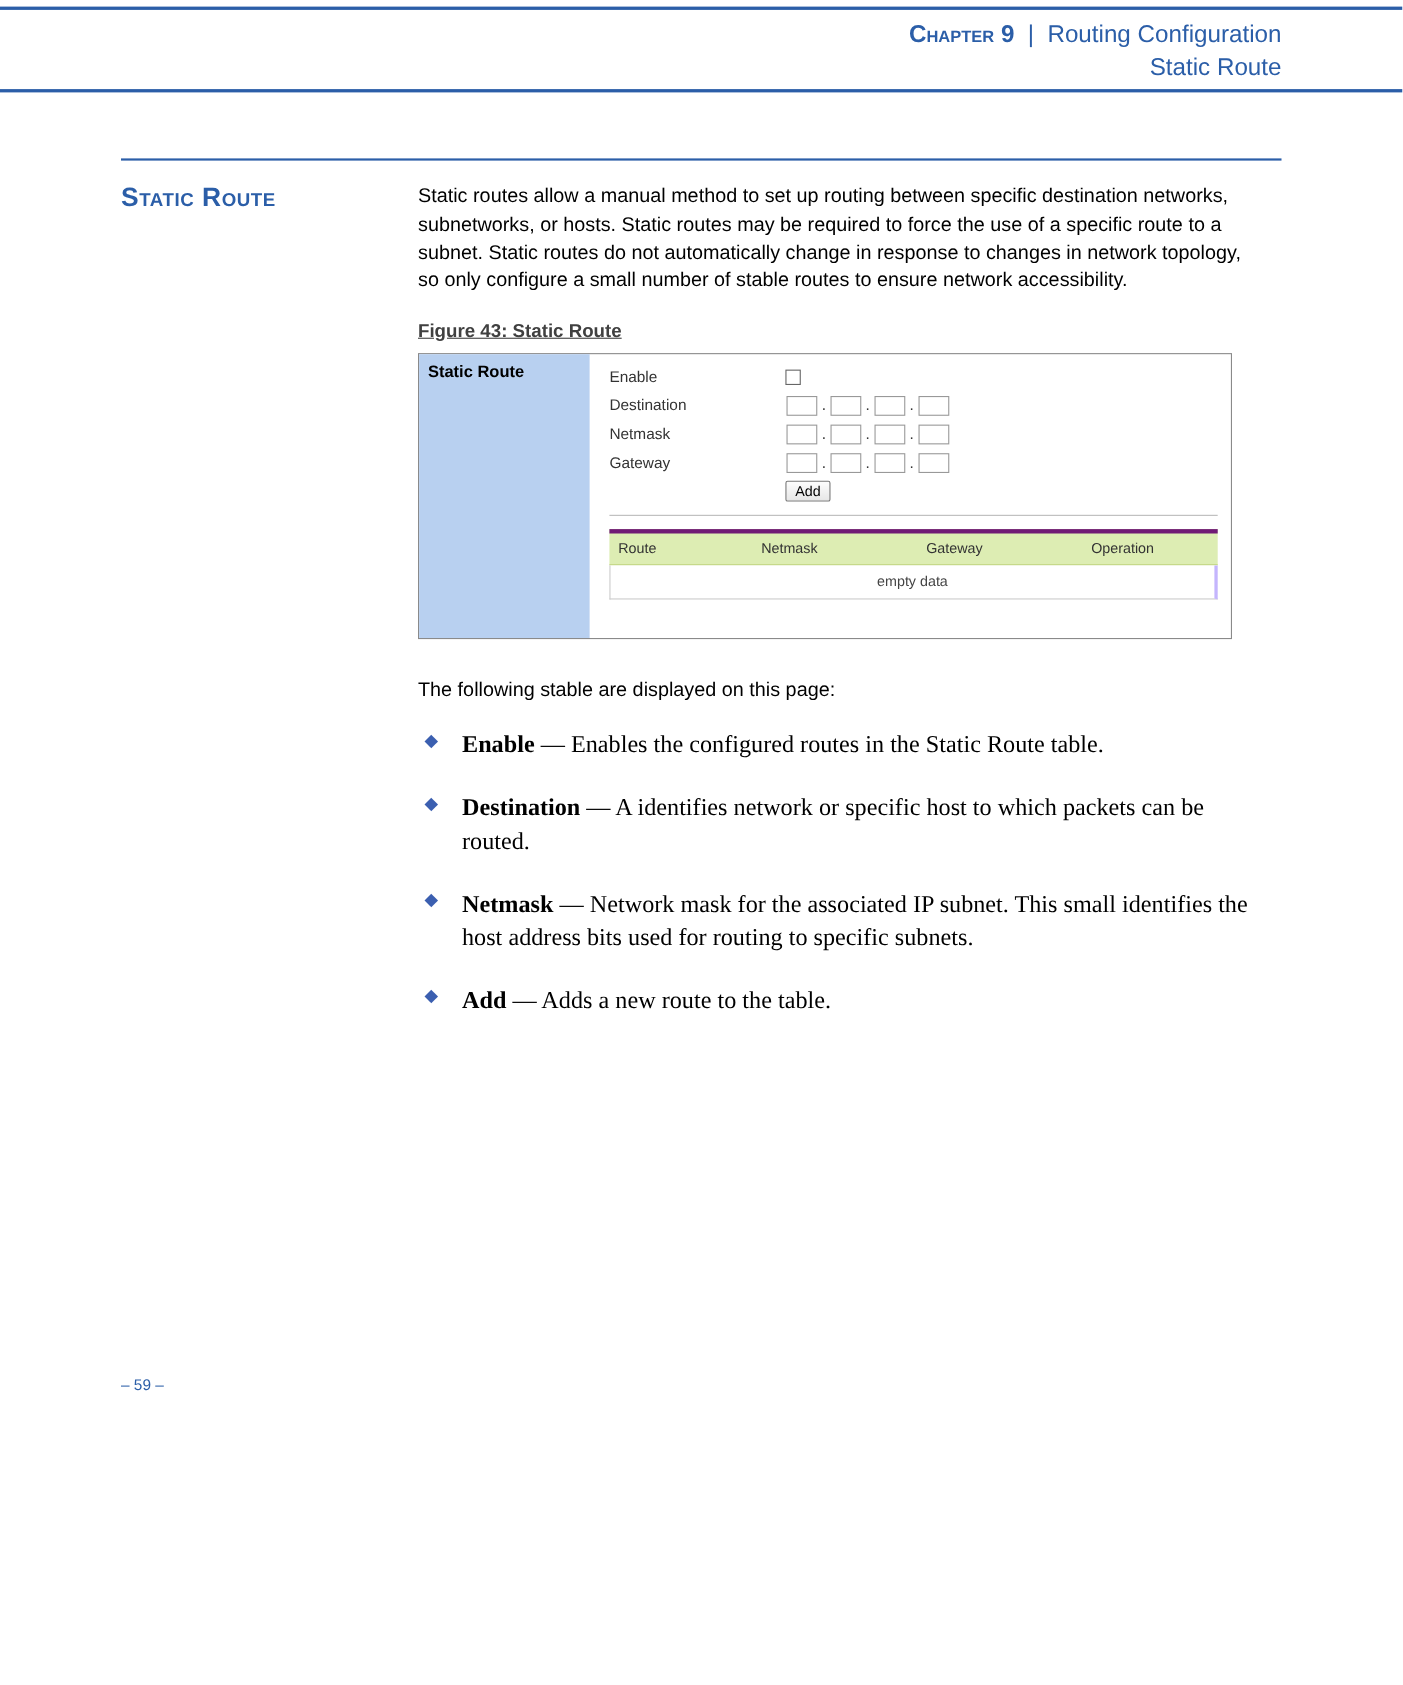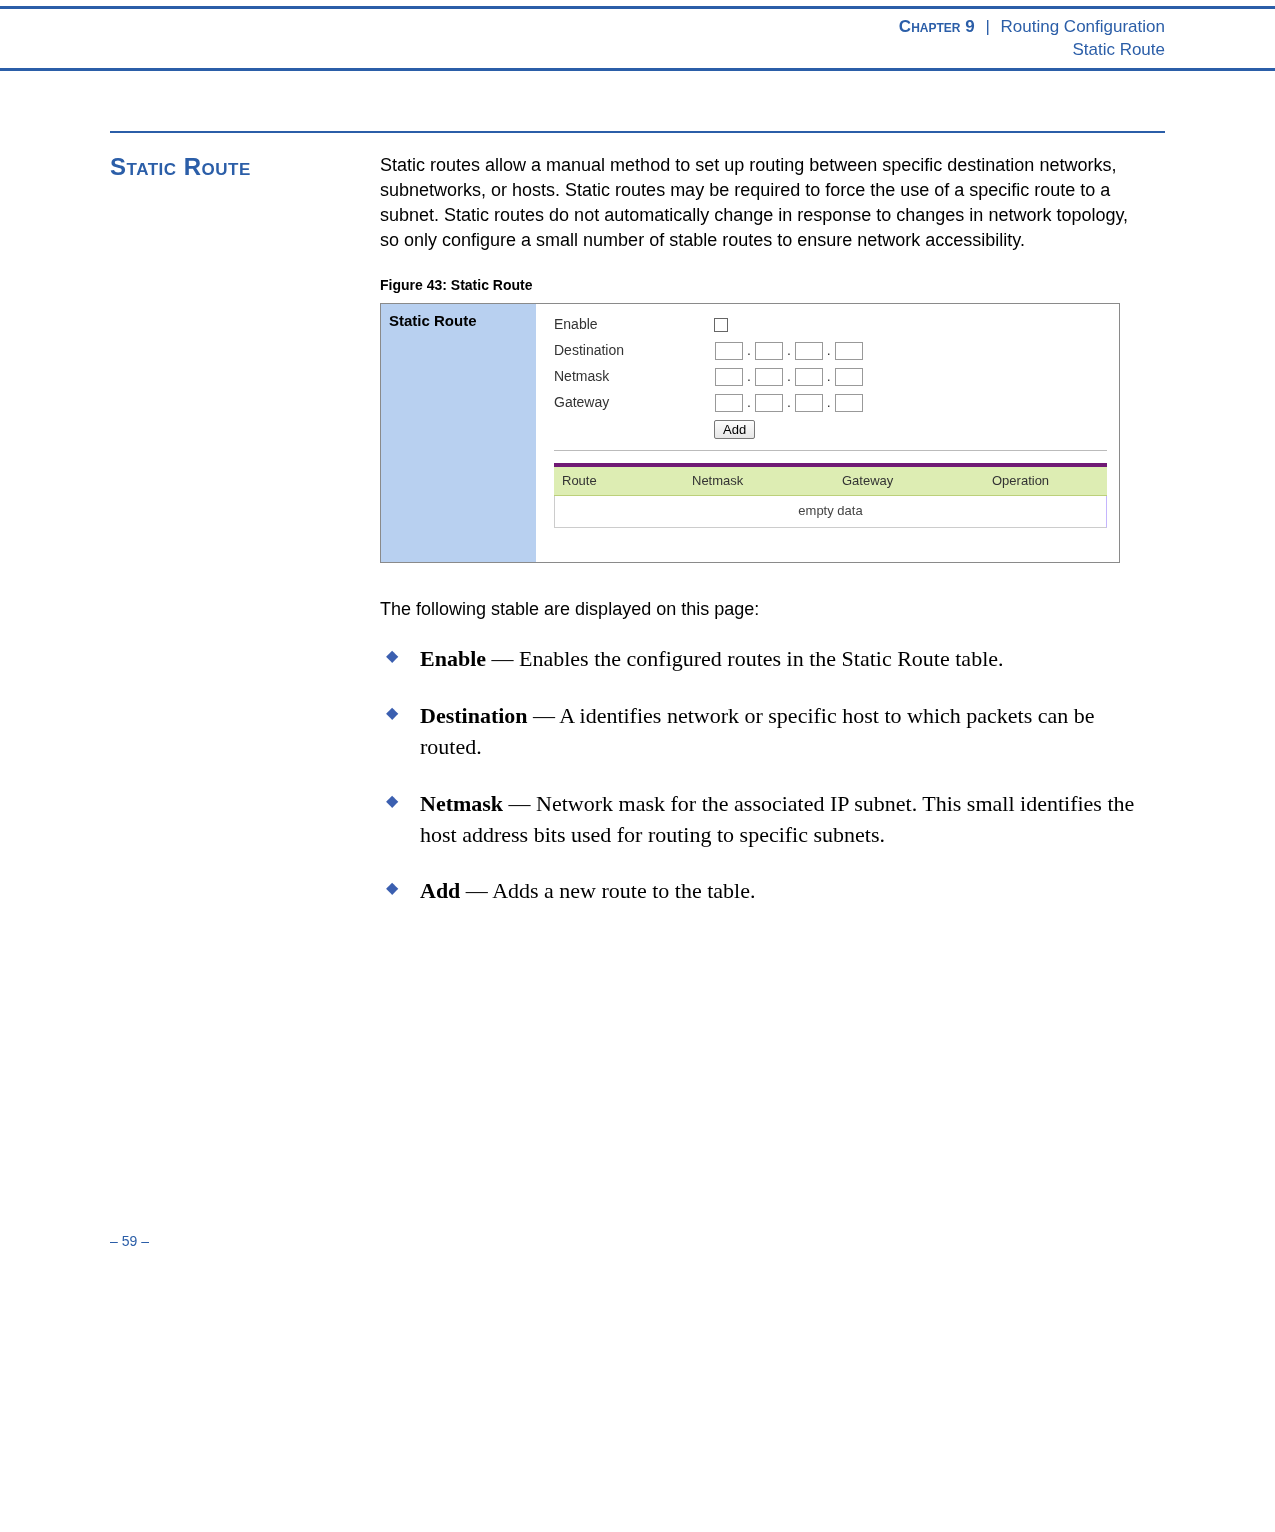--- a/index.html
+++ b/index.html
@@ -12,21 +12,21 @@
   }
   .top-rule {
     height: 3px;
     background: #2b5ea8;
     margin: 6px 0 3px 0;
   }
   .header-band {
     width: 100%;
     text-align: right;
     padding: 4px 110px 4px 0;
-    font-size: 17px;
+    font-size: 22px;
     line-height: 1.35;
   }
   .header-chapter { font-weight: bold; color: #2b5ea8; }
   .header-chapter .smallcap { font-variant: small-caps; }
   .header-pipe { color: #2b5ea8; padding: 0 6px; }
   .header-title { color: #2b5ea8; }
   .header-sub { color: #2b5ea8; }
   .sub-rule {
     height: 3px;
     background: #2b5ea8;
@@ -50,24 +50,25 @@
     position: absolute;
   }
   .body-col {
     margin-left: 270px;
     width: 760px;
     font-size: 18px;
     line-height: 1.4;
   }
   .para { margin-bottom: 22px; }
   .fig-caption {
-    color: #000000;
+    color: #404040;
     font-weight: bold;
-    font-size: 14px;
+    font-size: 17px;
     margin: 8px 0 8px 0;
+    text-decoration: underline;
   }
 
   
   .figure {
     border: 1px solid #8a8a8a;
     width: 740px;
     height: 260px;
     display: flex;
     background: #fff;
     margin-bottom: 34px;
@@ -116,21 +117,21 @@
     background: #ddedb3;
     display: flex;
     font-size: 13px;
     margin-top: 12px;
     border-top:4px solid #701a75;
     border-bottom:1px solid #bcd07a;
   }
   .tbl-head > div { padding: 5px 8px; }
   .col-route{ width:130px;} .col-netmask{width:150px;} .col-gateway{width:150px;} .col-op{flex:1;}
   .tbl-body {
-    border-left:1px solid #ccc;border-right:1px solid #c4b5fd;border-bottom:1px solid #ccc;
+    border-left:1px solid #ccc;border-right:3px solid #c4b5fd;border-bottom:1px solid #ccc;
     text-align:center;
     font-size:13px;
     color:#444;
     padding:6px 0;
     background:#fff;
   }
 
   .lead-sentence { margin: 0 0 22px 0; }
 
   ul.items { list-style:none; padding:0; margin:0; }

